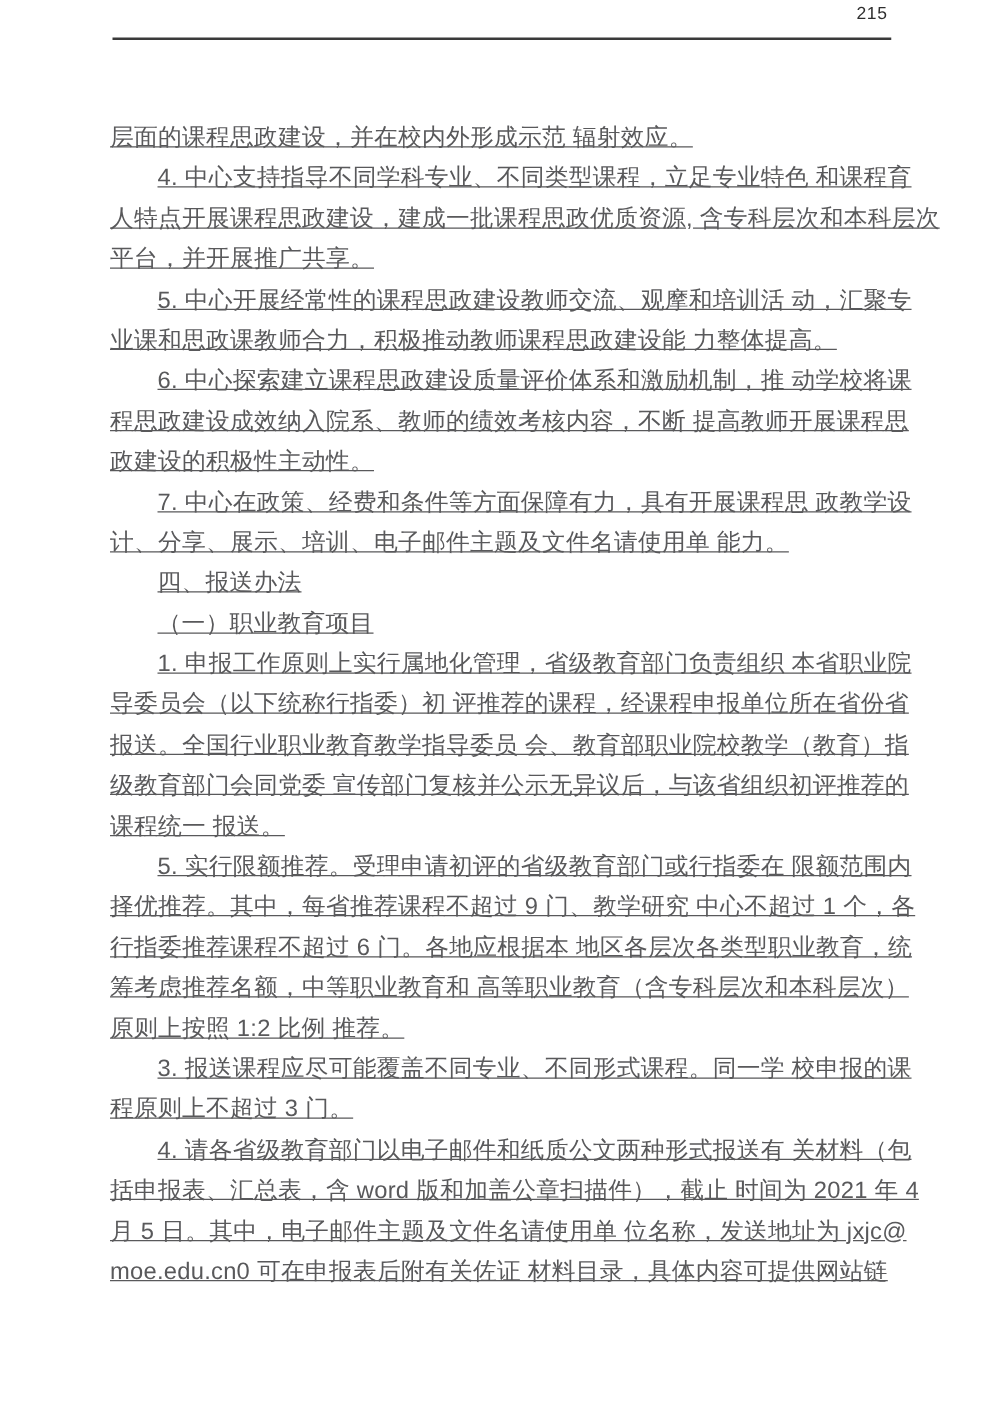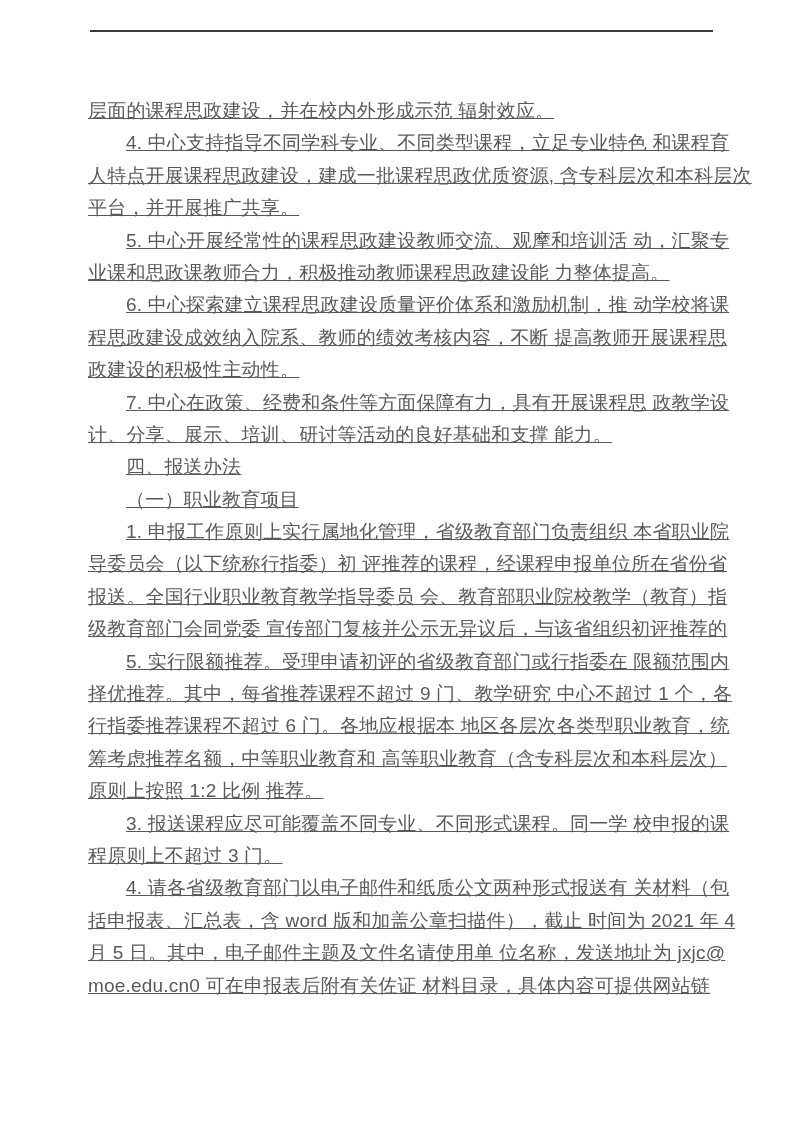--- a/index.html
+++ b/index.html
@@ -50,39 +50,41 @@
     text-decoration: underline;
   }
   .line.indent {
     padding-left: 38px;
   }
 </style>
 </head>
 <body>
 
 <div class="page">
+  <div class="page-number">215</div>
   <div class="header-rule"></div>
   <div class="doc-body">
       <div class="line">层面的课程思政建设，并在校内外形成示范 辐射效应。</div>
       <div class="line indent">4. 中心支持指导不同学科专业、不同类型课程，立足专业特色 和课程育</div>
       <div class="line">人特点开展课程思政建设，建成一批课程思政优质资源, 含专科层次和本科层次</div>
       <div class="line">平台，并开展推广共享。</div>
       <div class="line indent">5. 中心开展经常性的课程思政建设教师交流、观摩和培训活 动，汇聚专</div>
       <div class="line">业课和思政课教师合力，积极推动教师课程思政建设能 力整体提高。</div>
       <div class="line indent">6. 中心探索建立课程思政建设质量评价体系和激励机制，推 动学校将课</div>
       <div class="line">程思政建设成效纳入院系、教师的绩效考核内容，不断 提高教师开展课程思</div>
       <div class="line">政建设的积极性主动性。</div>
       <div class="line indent">7. 中心在政策、经费和条件等方面保障有力，具有开展课程思 政教学设</div>
-      <div class="line">计、分享、展示、培训、研讨等活动的良好基础和支撑 能力。</div>
+      <div class="line">计、分享、展示、培训、电子邮件主题及文件名请使用单 能力。</div>
       <div class="line indent">四、报送办法</div>
       <div class="line indent">（一）职业教育项目</div>
       <div class="line indent">1. 申报工作原则上实行属地化管理，省级教育部门负责组织 本省职业院</div>
       <div class="line">导委员会（以下统称行指委）初 评推荐的课程，经课程申报单位所在省份省</div>
       <div class="line">报送。全国行业职业教育教学指导委员 会、教育部职业院校教学（教育）指</div>
       <div class="line">级教育部门会同党委 宣传部门复核并公示无异议后，与该省组织初评推荐的</div>
+      <div class="line">课程统一 报送。</div>
       <div class="line indent">5. 实行限额推荐。受理申请初评的省级教育部门或行指委在 限额范围内</div>
       <div class="line">择优推荐。其中，每省推荐课程不超过 9 门、教学研究 中心不超过 1 个，各</div>
       <div class="line">行指委推荐课程不超过 6 门。各地应根据本 地区各层次各类型职业教育，统</div>
       <div class="line">筹考虑推荐名额，中等职业教育和 高等职业教育（含专科层次和本科层次）</div>
       <div class="line">原则上按照 1:2 比例 推荐。</div>
       <div class="line indent">3. 报送课程应尽可能覆盖不同专业、不同形式课程。同一学 校申报的课</div>
       <div class="line">程原则上不超过 3 门。</div>
       <div class="line indent">4. 请各省级教育部门以电子邮件和纸质公文两种形式报送有 关材料（包</div>
       <div class="line">括申报表、汇总表，含 word 版和加盖公章扫描件），截止 时间为 2021 年 4</div>
       <div class="line">月 5 日。其中，电子邮件主题及文件名请使用单 位名称，发送地址为 jxjc@</div>

